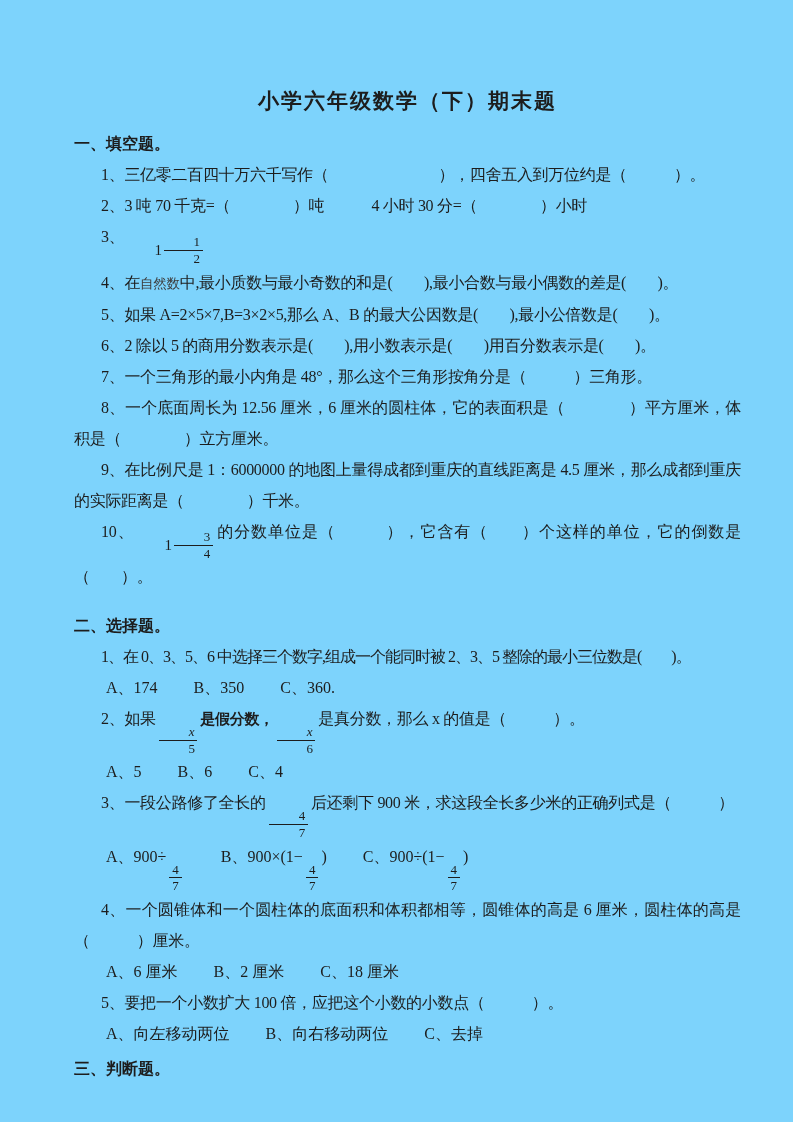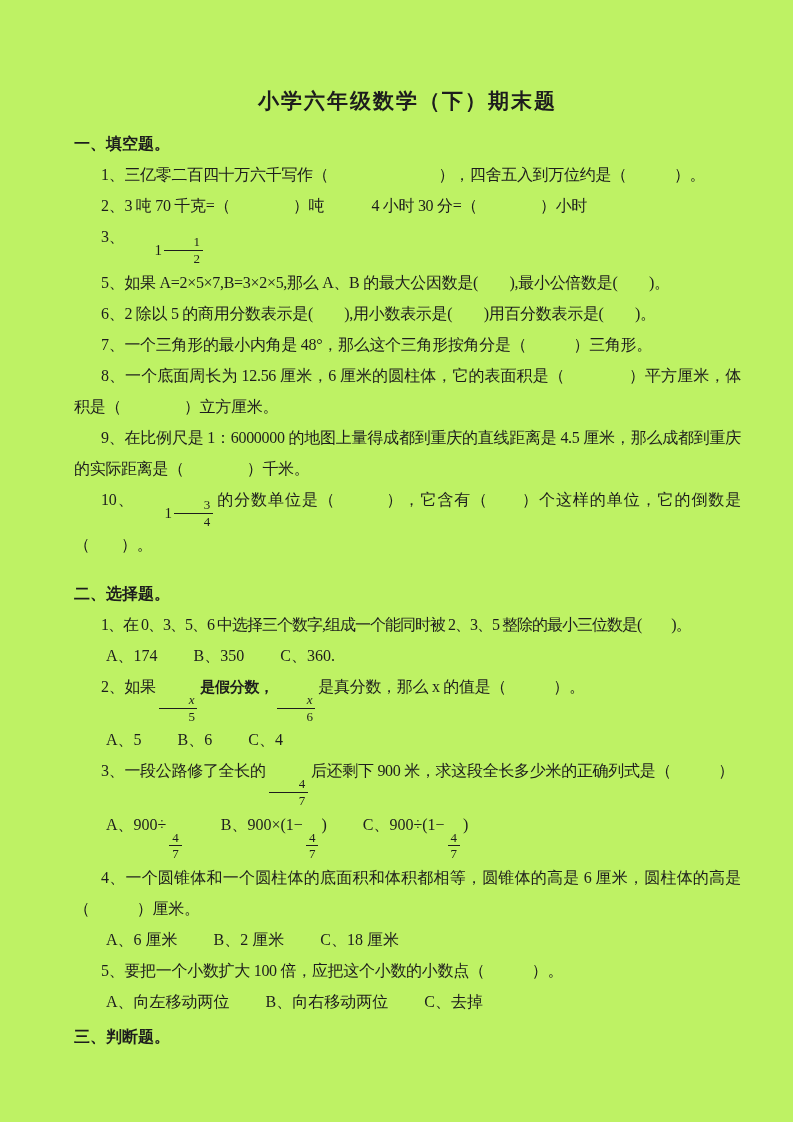--- a/index.html
+++ b/index.html
@@ -6,21 +6,21 @@
   body{
     width:793px;height:1122px;
     font-family:"Liberation Serif","DejaVu Serif",serif;
     color:#1d1d1d;
     overflow:hidden;
   }
   .page{
     box-sizing:border-box;
     width:793px;height:1122px;
     padding:86px 52px 40px 74px;
-    background:#bef264;
+    background:#7dd3fc;
   }
   h1.title{
     font-size:21px;
     font-weight:bold;
     text-align:center;
     letter-spacing:2px;
     line-height:30px;
     margin:0 0 12px 0;
   }
   h2.section-heading{
@@ -97,20 +97,21 @@
         <h2 class="section-heading">一、填空题。</h2>
         <p class="question"><span class="seg">1、三亿零二百四十万六千写作（　　　　　　　），四舍五入到万位约是（　　　）。</span></p>
         <p class="question"><span class="seg">2、3 吨 70 千克=（　　　　）吨　　　4 小时 30 分=（　　　　）小时</span></p>
         <p class="question"><span class="seg">3、</span><span class="mixed">
             <span class="whole">1</span>
             <span class="frac">
               <span class="fnum">1</span>
               <span class="fden">2</span>
             </span>
           </span></p>
+        <p class="question"><span class="seg">4、在</span><span class="seg alt">自然数</span><span class="seg">中,最小质数与最小奇数的和是(　　),最小合数与最小偶数的差是(　　)。</span></p>
         <p class="question"><span class="seg">5、如果 A=2×5×7,B=3×2×5,那么 A、B 的最大公因数是(　　),最小公倍数是(　　)。</span></p>
         <p class="question"><span class="seg">6、2 除以 5 的商用分数表示是(　　),用小数表示是(　　)用百分数表示是(　　)。</span></p>
         <p class="question"><span class="seg">7、一个三角形的最小内角是 48°，那么这个三角形按角分是（　　　）三角形。</span></p>
         <p class="question"><span class="seg">8、一个底面周长为 12.56 厘米，6 厘米的圆柱体，它的表面积是（　　　　）平方厘米，体积是（　　　　）立方厘米。</span></p>
         <p class="question"><span class="seg">9、在比例尺是 1：6000000 的地图上量得成都到重庆的直线距离是 4.5 厘米，那么成都到重庆的实际距离是（　　　　）千米。</span></p>
         <p class="question"><span class="seg">10、</span><span class="mixed">
             <span class="whole">1</span>
             <span class="frac">
               <span class="fnum">3</span>
               <span class="fden">4</span>

